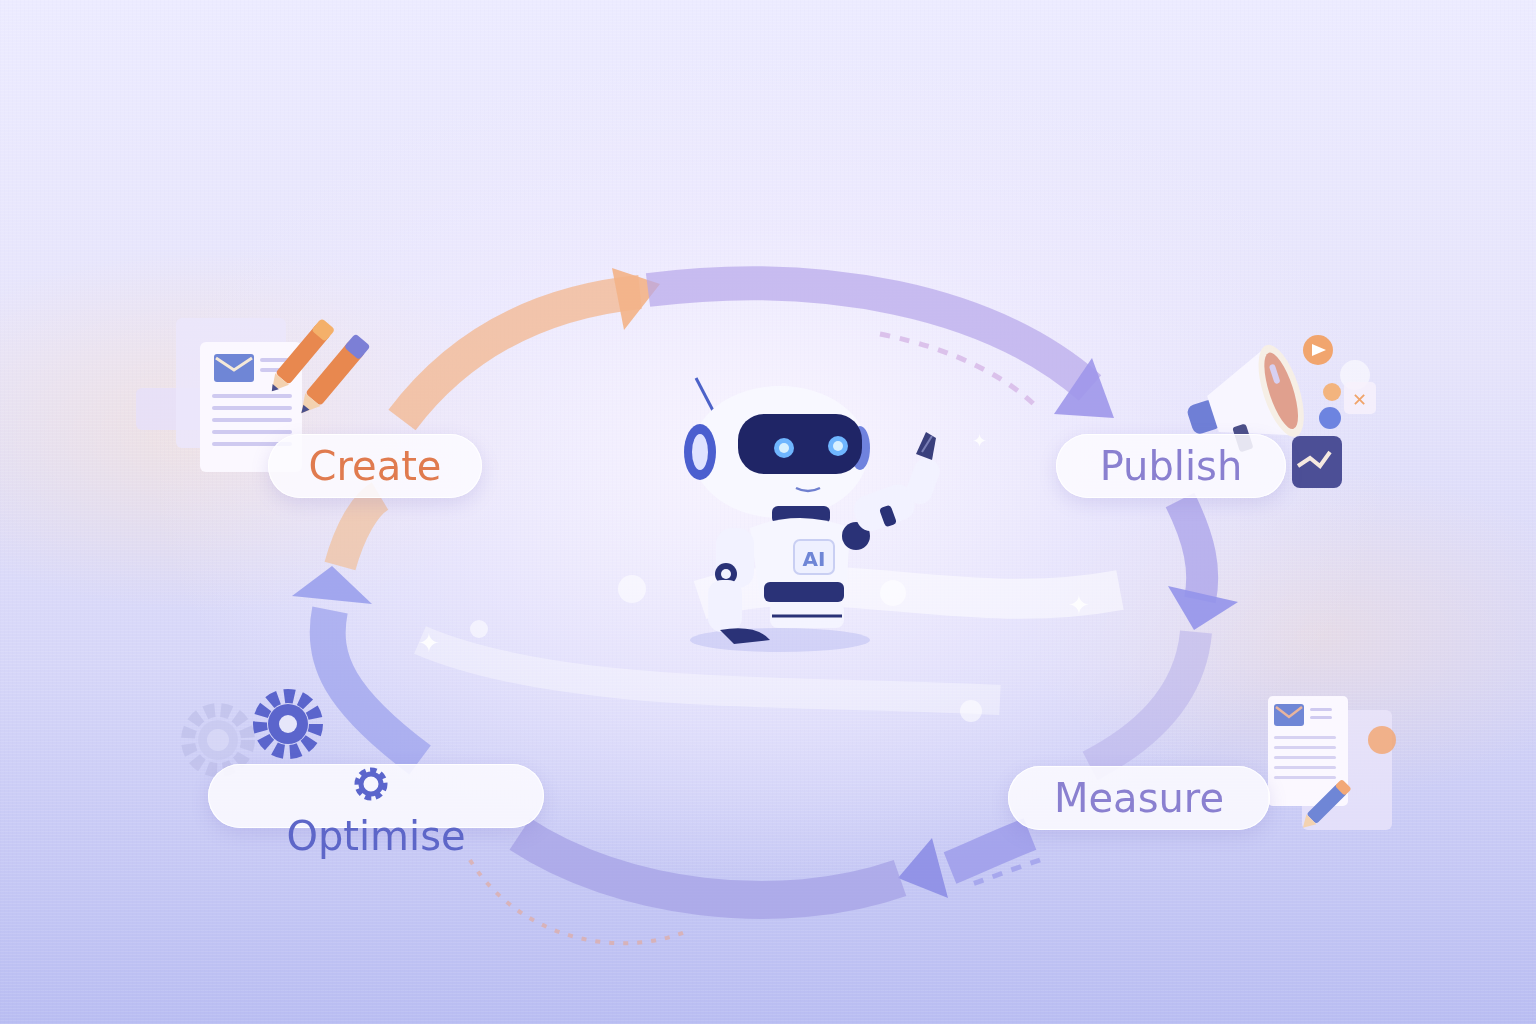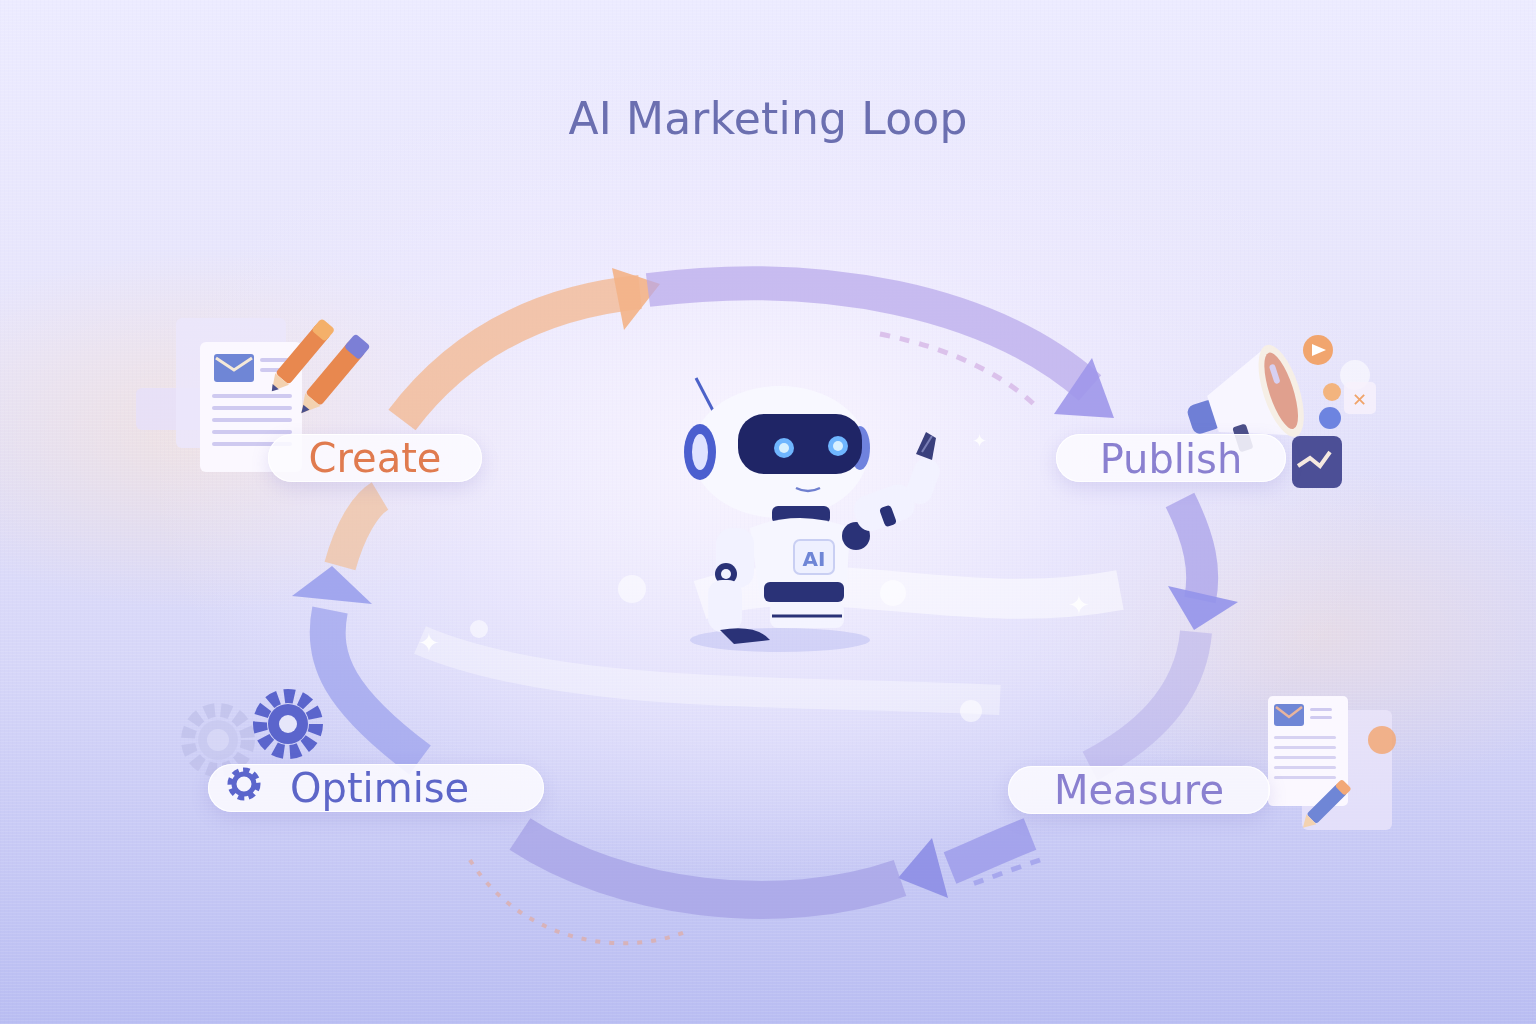--- a/index.html
+++ b/index.html
@@ -18,44 +18,43 @@
       repeating-linear-gradient(0deg, rgba(255,255,255,0.25) 0 1px, rgba(0,0,0,0) 1px 3px),
       repeating-linear-gradient(90deg, rgba(120,120,200,0.05) 0 1px, rgba(0,0,0,0) 1px 4px);
   }
   .title {
     position: absolute; left: 0; right: 0; top: 86px; text-align: center;
     color: #6b6fb0; font-size: 44px; line-height: 66px; letter-spacing: 0.2px;
   }
   .title div { margin: 0; }
   svg.loop { position: absolute; left: 0; top: 0; }
   .pill {
-    position: absolute; height: 48px; border-radius: 32px;
+    position: absolute; height: 64px; border-radius: 32px;
     background: rgba(252,250,255,0.88);
     box-shadow: 0 6px 18px rgba(120,110,200,0.18), inset 0 0 0 1px rgba(255,255,255,0.9);
     display: flex; align-items: center; justify-content: center;
     font-size: 40px; font-weight: 500;
   }
   .pill .lbl { display: inline-block; }
   .pill-create { left: 268px; top: 434px; width: 214px; color: #e07b4f; }
-  .pill-publish { left: 1056px; top: 434px; width: 230px; color: #8a80d0; align-items: flex-end; }
+  .pill-publish { left: 1056px; top: 434px; width: 230px; color: #8a80d0; }
   .pill-measure { left: 1008px; top: 766px; width: 262px; color: #8a80d0; }
-  .pill-optimise { left: 208px; top: 764px; width: 336px; color: #5d66c8; justify-content: flex-start; padding-left: 0; }
+  .pill-optimise { left: 208px; top: 764px; width: 336px; color: #5d66c8; justify-content: flex-start; padding-left: 0; flex-direction: column; }
   .pill-optimise .gear-small { margin-left: 16px; margin-right: 26px; }
   .pill-optimise .lbl { margin-left: 0; }
   .icon-group { position: absolute; }
   .sparkle { position: absolute; color: #ffffff; font-size: 26px; opacity: 0.9; }
   .bokeh { position: absolute; border-radius: 50%; background: rgba(255,255,255,0.55); }
 </style>
 </head>
 <body>
 
 <div class="texture"></div>
 
 <div class="title">
-  <div>AI Marketing Loop</div>
 </div>
 
 <svg class="loop" width="1536" height="1024" viewBox="0 0 1536 1024">
   <defs>
     <linearGradient id="gTop" x1="0" y1="0" x2="1" y2="0">
       <stop offset="0" stop-color="#f6c49a" stop-opacity="0.85"></stop>
       <stop offset="0.35" stop-color="#f4b68d" stop-opacity="0.9"></stop>
       <stop offset="0.42" stop-color="#c9b0ea" stop-opacity="0.75"></stop>
       <stop offset="1" stop-color="#a59be8" stop-opacity="0.85"></stop>
     </linearGradient>

